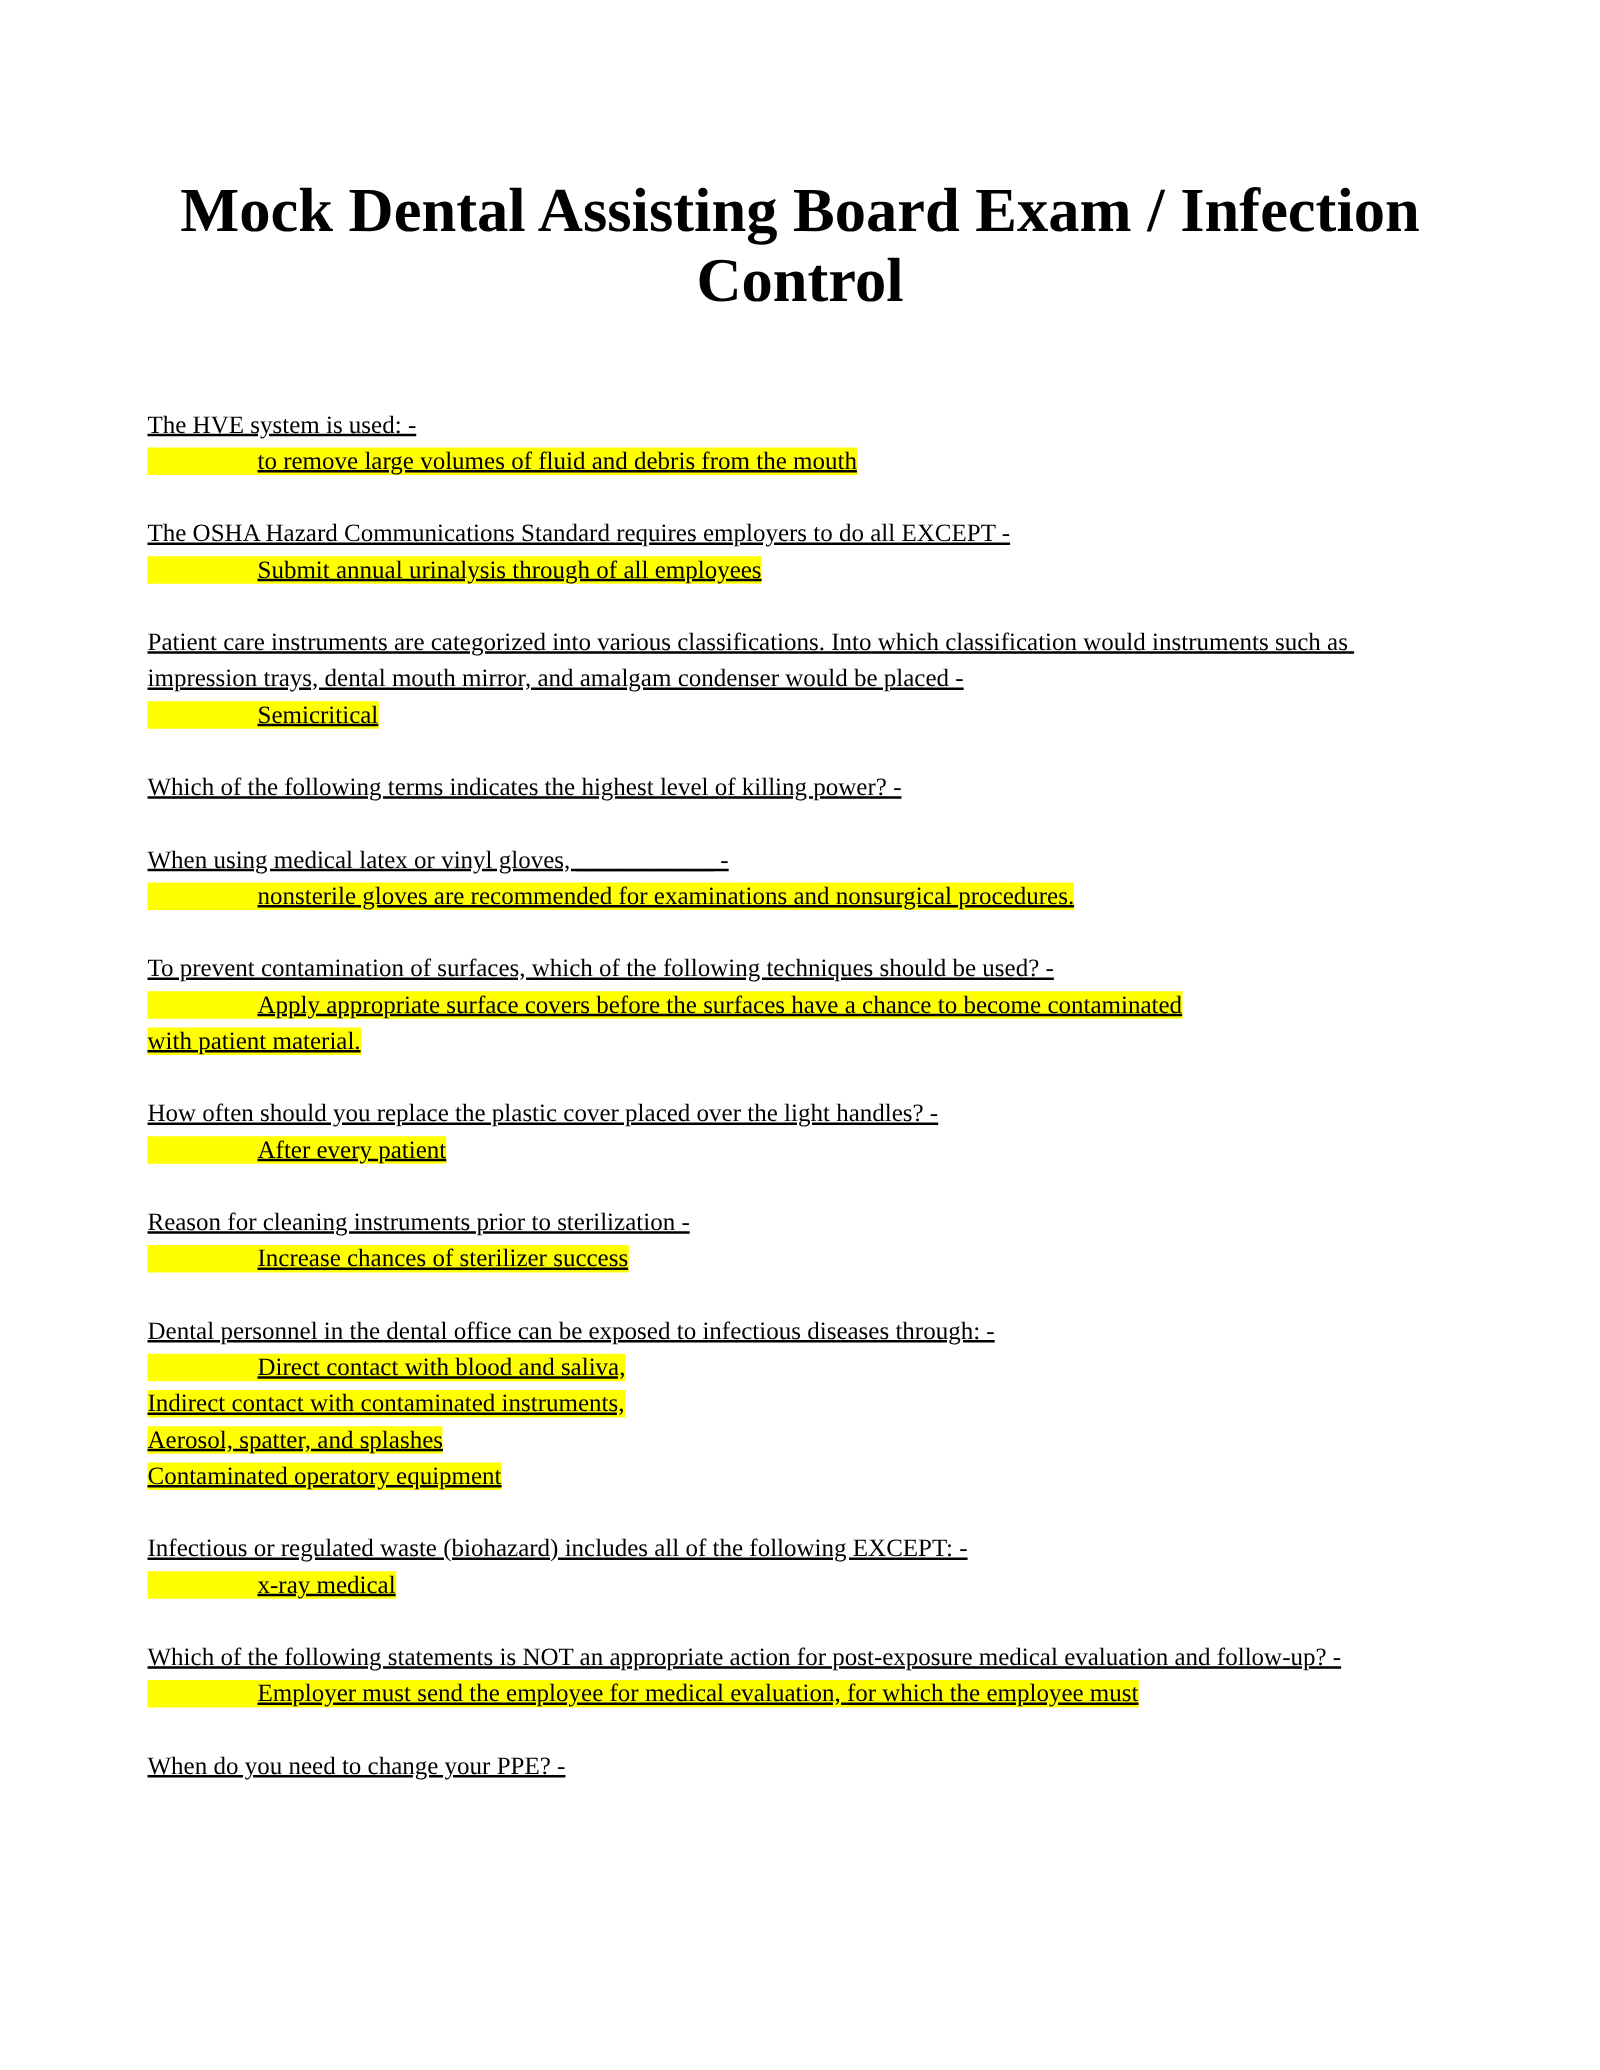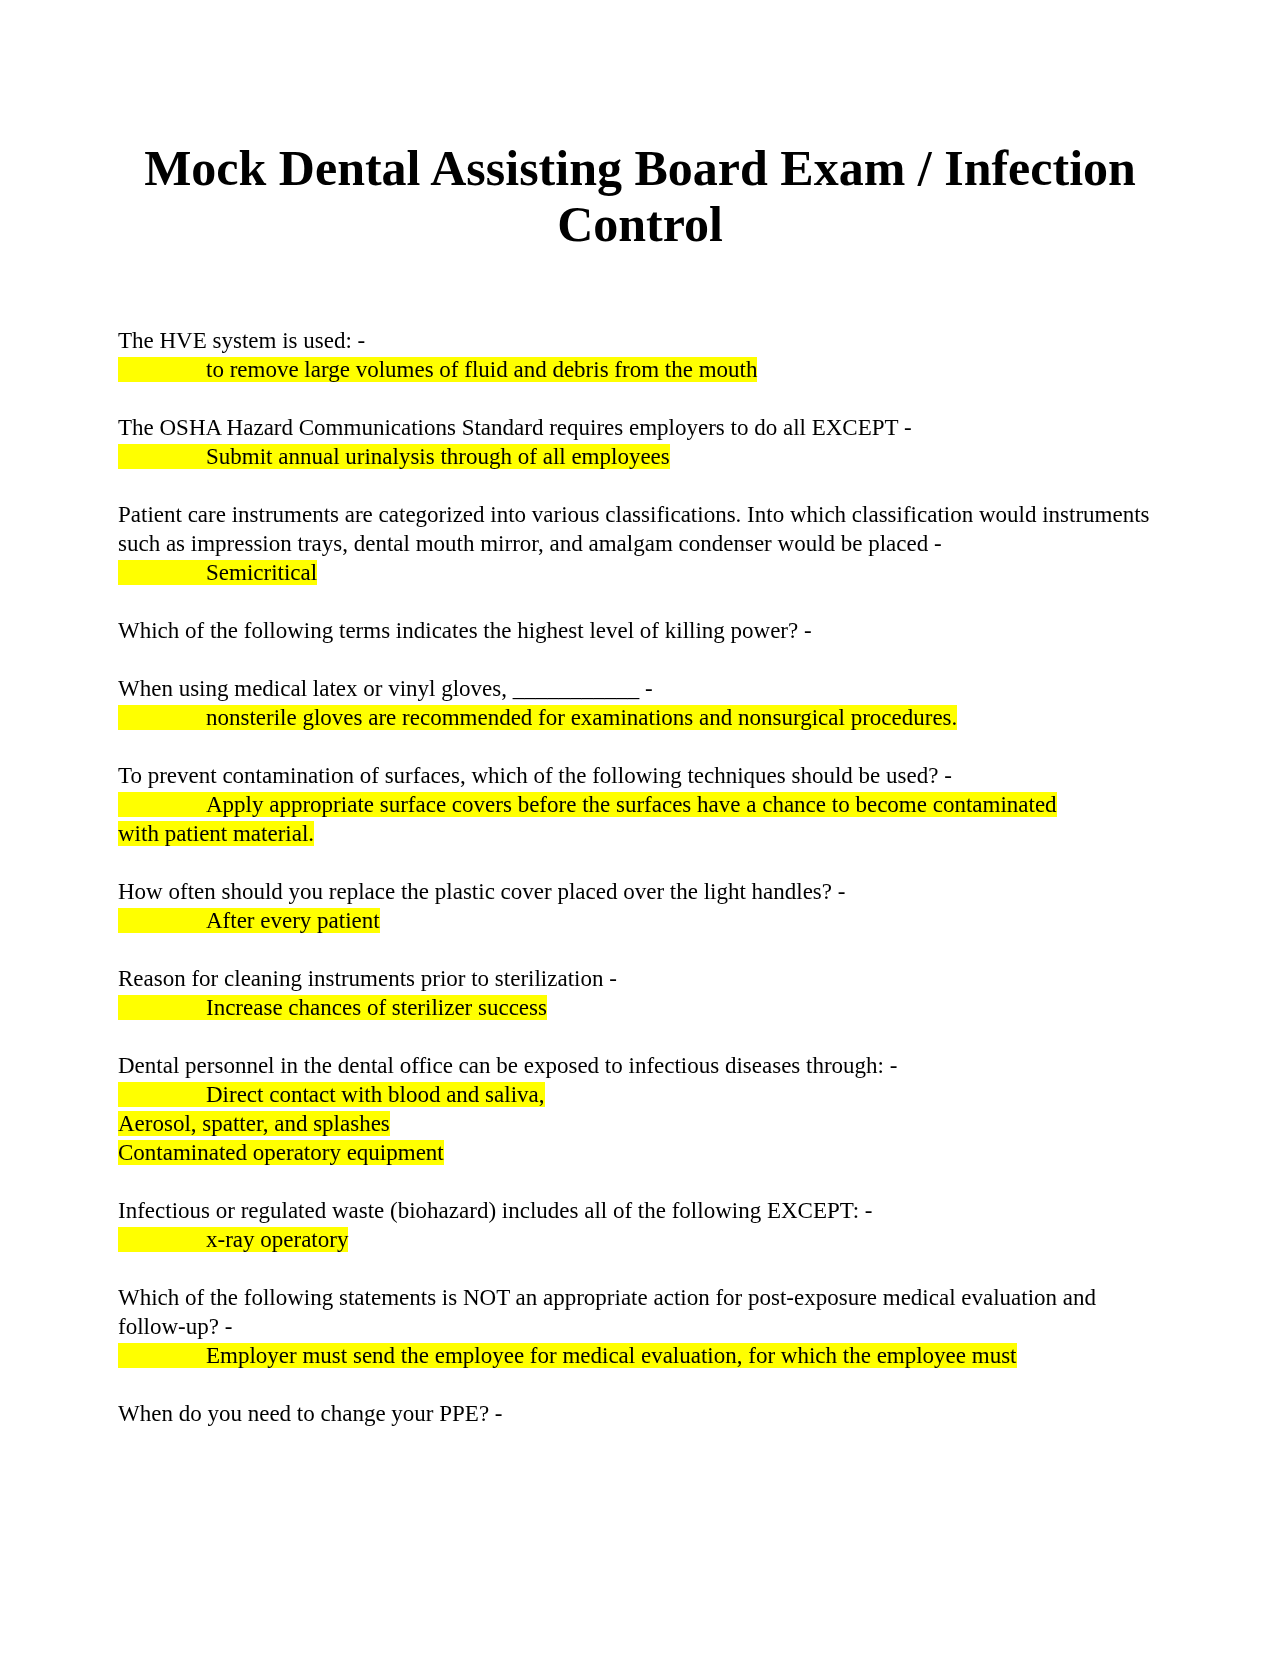--- a/index.html
+++ b/index.html
@@ -1,21 +1,21 @@
 <!DOCTYPE html>
 <html><head>
 <meta charset="utf-8">
 <style>
   html, body { margin: 0; padding: 0; background: #ffffff; }
   body { width: 1280px; height: 1656px; position: relative; overflow: hidden;
          font-family: "Liberation Serif", "DejaVu Serif", serif; color: #000; }
   .title { position: absolute; left: 0; top: 140px; width: 1280px; text-align: center;
            font-weight: bold; font-size: 50px; line-height: 56px; margin: 0; }
   .qa-list { position: absolute; left: 118px; top: 326px; width: 1050px; }
-  .qa { margin-bottom: 29px; font-size: 23px; line-height: 29px; }
+  .qa { margin-bottom: 29px; font-size: 20px; line-height: 29px; text-decoration: underline; }
   .q { white-space: pre-wrap; }
   .a-line { display: block; }
   .hl { background: #ffff00; }
   .indent { padding-left: 88px; margin-top: 40px; }
 </style>
 </head>
 <body>
 
 <h1 class="title">
   <span>Mock Dental Assisting Board Exam / Infection</span><br>
@@ -51,26 +51,27 @@
       <div class="q">How often should you replace the plastic cover placed over the light handles? -</div>
       <div class="a-line"><span class="hl indent">After every patient</span></div>
     </div>
     <div class="qa">
       <div class="q">Reason for cleaning instruments prior to sterilization -</div>
       <div class="a-line"><span class="hl indent">Increase chances of sterilizer success</span></div>
     </div>
     <div class="qa">
       <div class="q">Dental personnel in the dental office can be exposed to infectious diseases through: -</div>
       <div class="a-line"><span class="hl indent">Direct contact with blood and saliva,</span></div>
+      <div class="a-line"><span class="hl">Indirect contact with contaminated instruments,</span></div>
       <div class="a-line"><span class="hl">Aerosol, spatter, and splashes</span></div>
       <div class="a-line"><span class="hl">Contaminated operatory equipment</span></div>
     </div>
     <div class="qa">
       <div class="q">Infectious or regulated waste (biohazard) includes all of the following EXCEPT: -</div>
-      <div class="a-line"><span class="hl indent">x-ray operatory</span></div>
+      <div class="a-line"><span class="hl indent">x-ray medical</span></div>
     </div>
     <div class="qa">
       <div class="q">Which of the following statements is NOT an appropriate action for post-exposure medical evaluation and follow-up? -</div>
       <div class="a-line"><span class="hl indent">Employer must send the employee for medical evaluation, for which the employee must</span></div>
     </div>
     <div class="qa">
       <div class="q">When do you need to change your PPE? -</div>
     </div>
   </div>
 

